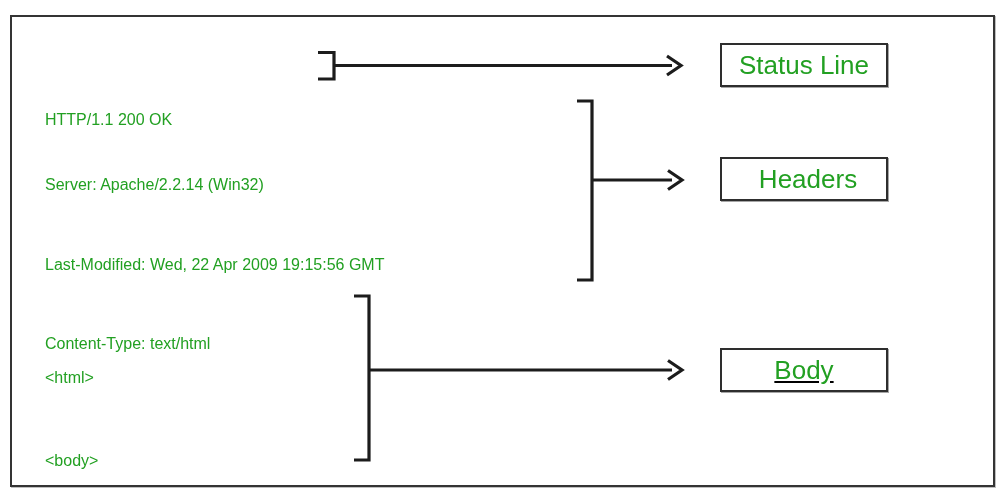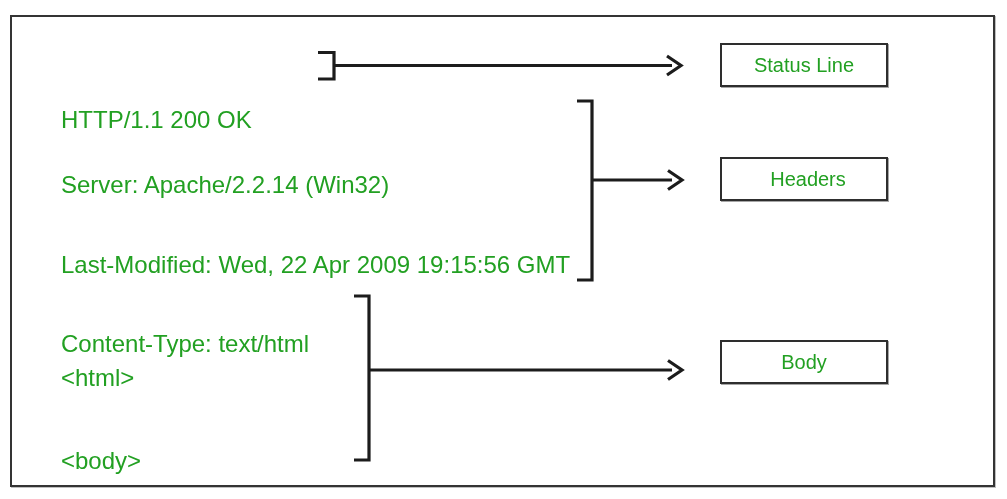--- a/index.html
+++ b/index.html
@@ -23,23 +23,22 @@
     position: absolute;
     left: 10px; top: 15px;
     width: 985px; height: 472px;
     border: 2px solid var(--outer-border);
     box-shadow: 1px 1px 0 rgba(0,0,0,0.25);
     background: transparent;
   }
   .green-text {
     position: absolute;
     color: var(--text-green);
-    font-size: 24px;
+    font-size: 16px;
     white-space: pre;
-    margin-left: 16px;
   }
   .status-text { left: 45px; top: 55px; line-height: 26px; }
   .headers-text { left: 45px; top: 119px; line-height: 26.5px; }
   .body-text { left: 45px; top: 309px; line-height: 27.5px; }
   .connectors {
     position: absolute;
     left: 0; top: 0;
     width: 1007px; height: 499px;
     pointer-events: none;
   }
@@ -55,27 +54,27 @@
     height: 44px;
     border: 2px solid var(--box-border);
     box-shadow: 1px 1px 0 rgba(0,0,0,0.35);
     background: var(--background);
     display: flex;
     align-items: center;
     justify-content: center;
   }
   .label-box span {
     color: var(--text-green);
-    font-size: 20px;
+    font-size: 26px;
     line-height: 1;
     text-align: right;
   }
   .status-box  { top: 43px; }
   .headers-box { top: 157px; padding-left: 8px; }
-  .body-box    { top: 340px; }
+  .body-box    { top: 348px; text-decoration: underline; }
 </style>
 </head>
 <body>
 
 <div class="canvas">
 
   <div class="outer-frame"></div>
 
   <div class="green-text status-text">
     <div>HTTP/1.1 200 OK</div>

